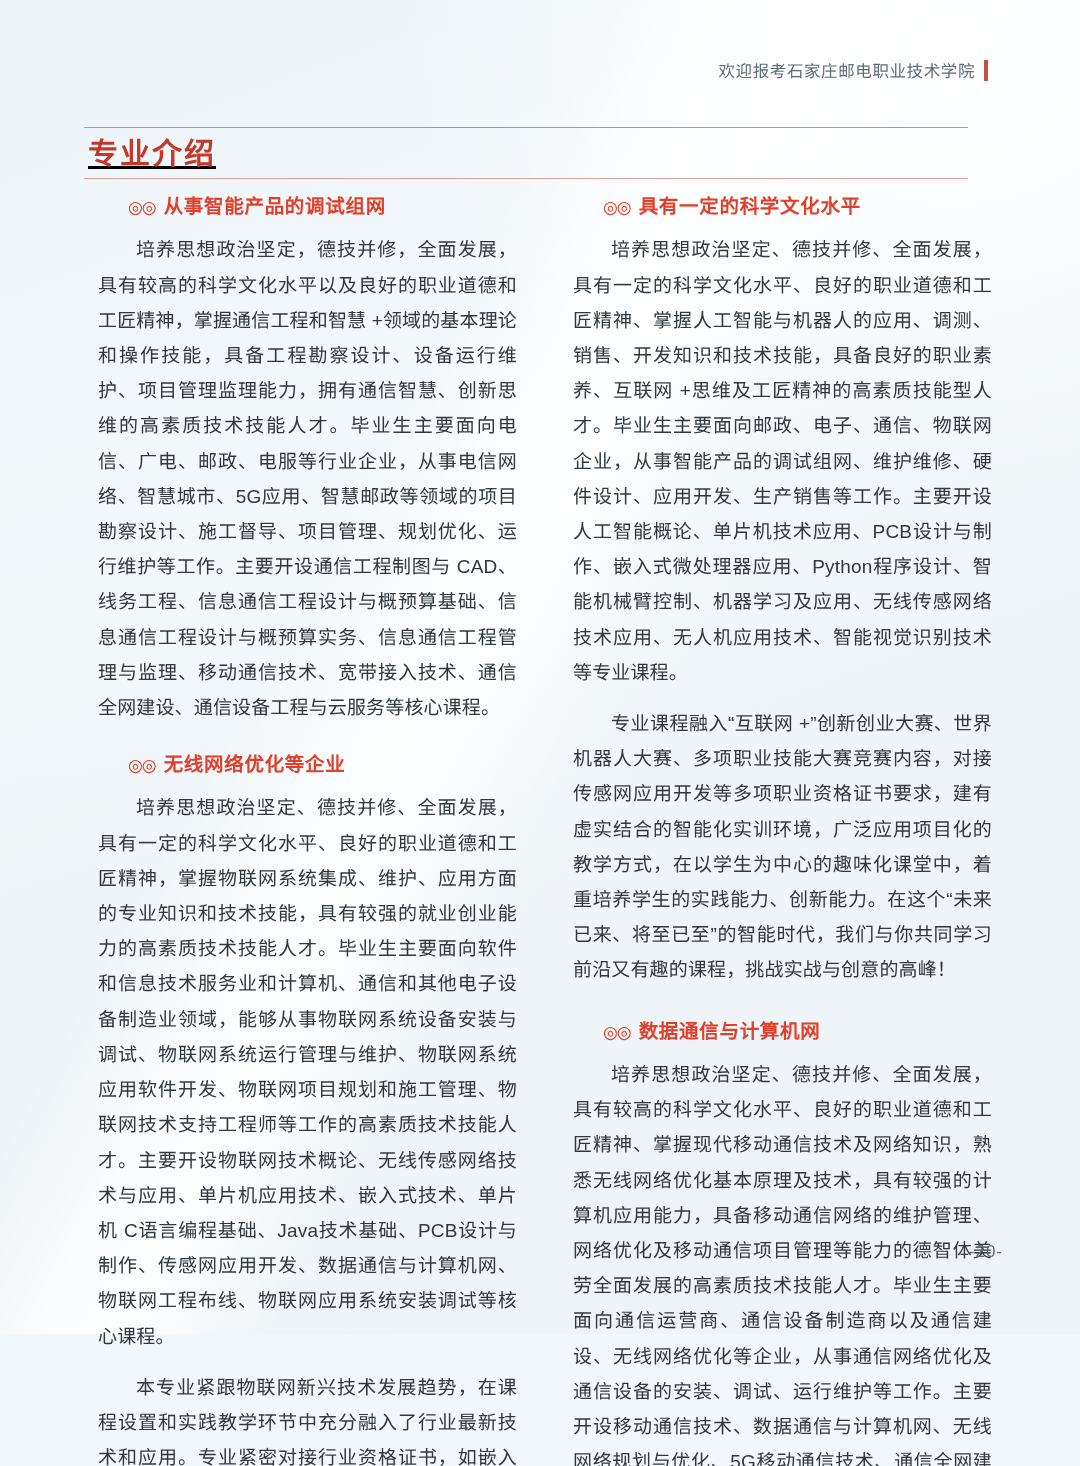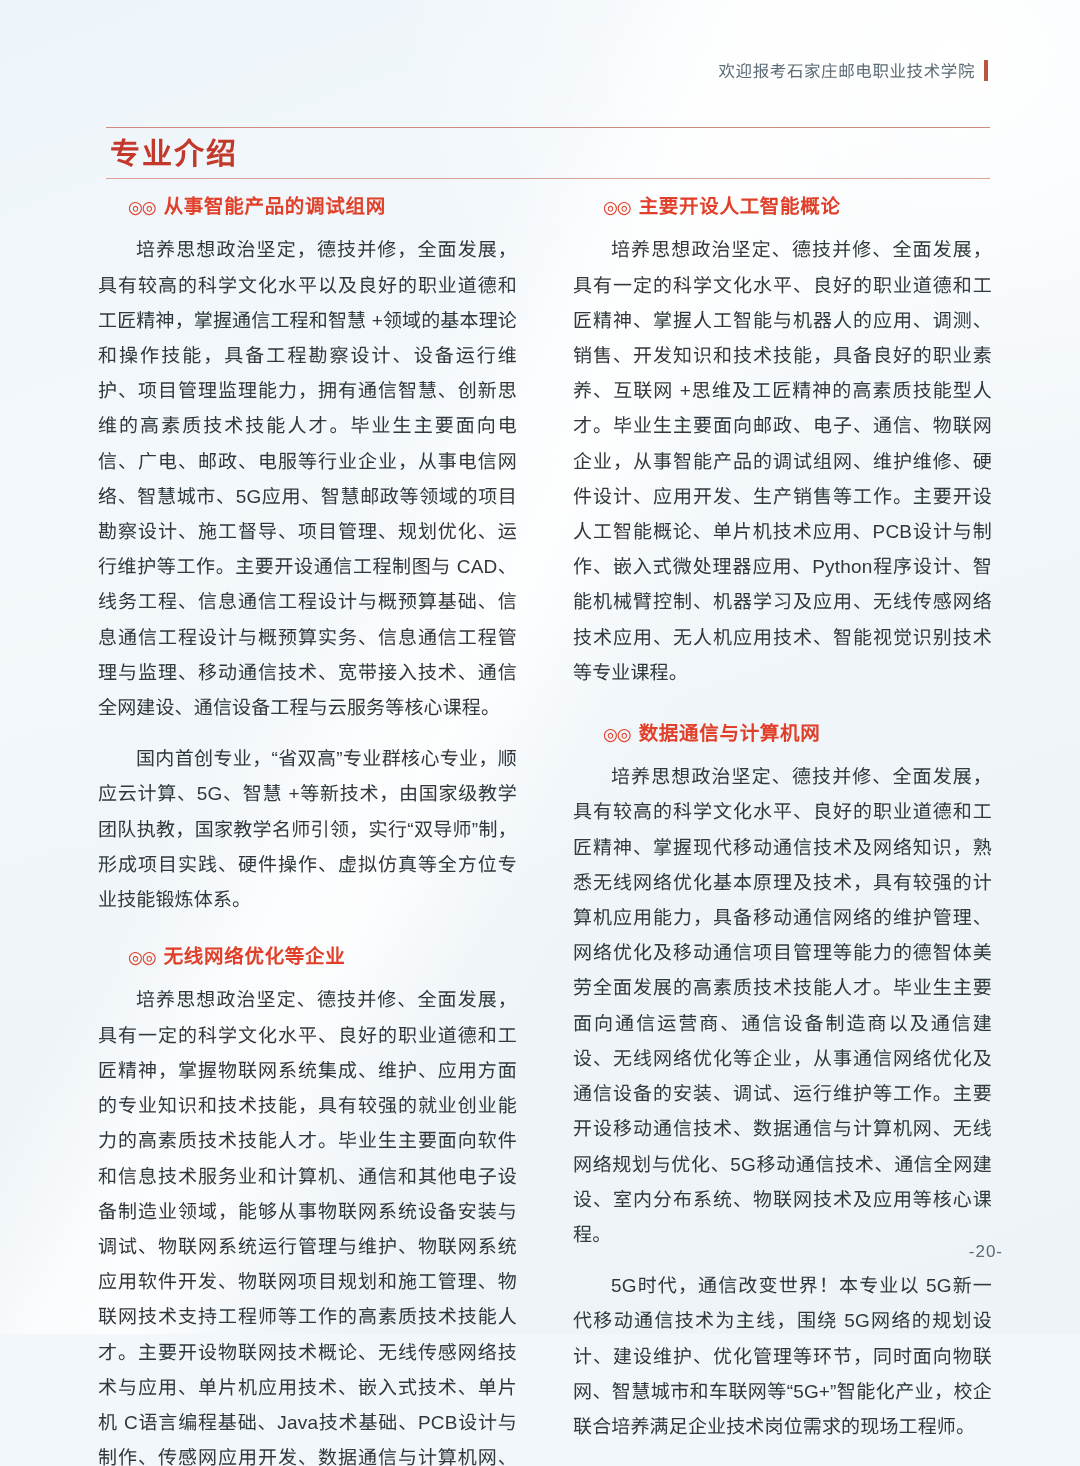--- a/index.html
+++ b/index.html
@@ -51,22 +51,23 @@
     width: 4px;
     height: 21px;
     background: #b9563f;
     display: block;
   }
 
   
   .title-block {
     position: absolute;
     top: 127px;
-    left: 106px;
+    left: 84px;
     width: 884px;
+    text-decoration: underline;
   }
   .rule {
     height: 1px;
     width: 100%;
     background: #d08a7d;
   }
   .rule.thin { background: #dba396; }
   .page-title {
     font-size: 30px;
     font-weight: 700;
@@ -150,38 +151,38 @@
 
   <div class="columns">
 
     <div class="col">
 
       <div class="sec-head">
         <span class="marker">◎◎</span>
         <span>从事智能产品的调试组网</span>
       </div>
       <p class="para">培养思想政治坚定，德技并修，全面发展，具有较高的科学文化水平以及良好的职业道德和工匠精神，掌握通信工程和智慧 +领域的基本理论和操作技能，具备工程勘察设计、设备运行维护、项目管理监理能力，拥有通信智慧、创新思维的高素质技术技能人才。毕业生主要面向电信、广电、邮政、电服等行业企业，从事电信网络、智慧城市、5G应用、智慧邮政等领域的项目勘察设计、施工督导、项目管理、规划优化、运行维护等工作。主要开设通信工程制图与 CAD、线务工程、信息通信工程设计与概预算基础、信息通信工程设计与概预算实务、信息通信工程管理与监理、移动通信技术、宽带接入技术、通信全网建设、通信设备工程与云服务等核心课程。</p>
-      <p class="para">国内首创专业，“省双高”专业群核心专业，顺应云计算、5G、智慧 +等新技术，由国家级教学团队执教，国家教学名师引领，实行“双导师”制，形成项目实践、硬件操作、虚拟仿真等全方位专业技能锻炼体系。</p>
 
       <div class="sec-head gap-before">
         <span class="marker">◎◎</span>
         <span>无线网络优化等企业</span>
       </div>
       <p class="para">培养思想政治坚定、德技并修、全面发展，具有一定的科学文化水平、良好的职业道德和工匠精神，掌握物联网系统集成、维护、应用方面的专业知识和技术技能，具有较强的就业创业能力的高素质技术技能人才。毕业生主要面向软件和信息技术服务业和计算机、通信和其他电子设备制造业领域，能够从事物联网系统设备安装与调试、物联网系统运行管理与维护、物联网系统应用软件开发、物联网项目规划和施工管理、物联网技术支持工程师等工作的高素质技术技能人才。主要开设物联网技术概论、无线传感网络技术与应用、单片机应用技术、嵌入式技术、单片机 C语言编程基础、Java技术基础、PCB设计与制作、传感网应用开发、数据通信与计算机网、物联网工程布线、物联网应用系统安装调试等核心课程。</p>
       <p class="para">本专业紧跟物联网新兴技术发展趋势，在课程设置和实践教学环节中充分融入了行业最新技术和应用。专业紧密对接行业资格证书，如嵌入式系统开发、传感网应用开发等，并融入创新创业大赛项目，促进学生创新思维和实践能力的全面提升，为物联网及相关新兴产业输送复合型高技能人才。</p>
 
     </div>
 
     <div class="col">
 
       <div class="sec-head">
         <span class="marker">◎◎</span>
-        <span>主要开设人工智能概论</span>
+        <span>具有一定的科学文化水平</span>
       </div>
       <p class="para">培养思想政治坚定、德技并修、全面发展，具有一定的科学文化水平、良好的职业道德和工匠精神、掌握人工智能与机器人的应用、调测、销售、开发知识和技术技能，具备良好的职业素养、互联网 +思维及工匠精神的高素质技能型人才。毕业生主要面向邮政、电子、通信、物联网企业，从事智能产品的调试组网、维护维修、硬件设计、应用开发、生产销售等工作。主要开设人工智能概论、单片机技术应用、PCB设计与制作、嵌入式微处理器应用、Python程序设计、智能机械臂控制、机器学习及应用、无线传感网络技术应用、无人机应用技术、智能视觉识别技术等专业课程。</p>
+      <p class="para">专业课程融入“互联网 +”创新创业大赛、世界机器人大赛、多项职业技能大赛竞赛内容，对接传感网应用开发等多项职业资格证书要求，建有虚实结合的智能化实训环境，广泛应用项目化的教学方式，在以学生为中心的趣味化课堂中，着重培养学生的实践能力、创新能力。在这个“未来已来、将至已至”的智能时代，我们与你共同学习前沿又有趣的课程，挑战实战与创意的高峰！</p>
 
       <div class="sec-head gap-before-lg">
         <span class="marker">◎◎</span>
         <span>数据通信与计算机网</span>
       </div>
       <p class="para">培养思想政治坚定、德技并修、全面发展，具有较高的科学文化水平、良好的职业道德和工匠精神、掌握现代移动通信技术及网络知识，熟悉无线网络优化基本原理及技术，具有较强的计算机应用能力，具备移动通信网络的维护管理、网络优化及移动通信项目管理等能力的德智体美劳全面发展的高素质技术技能人才。毕业生主要面向通信运营商、通信设备制造商以及通信建设、无线网络优化等企业，从事通信网络优化及通信设备的安装、调试、运行维护等工作。主要开设移动通信技术、数据通信与计算机网、无线网络规划与优化、5G移动通信技术、通信全网建设、室内分布系统、物联网技术及应用等核心课程。</p>
       <p class="para">5G时代，通信改变世界！本专业以 5G新一代移动通信技术为主线，围绕 5G网络的规划设计、建设维护、优化管理等环节，同时面向物联网、智慧城市和车联网等“5G+”智能化产业，校企联合培养满足企业技术岗位需求的现场工程师。</p>
 
     </div>
   </div>

